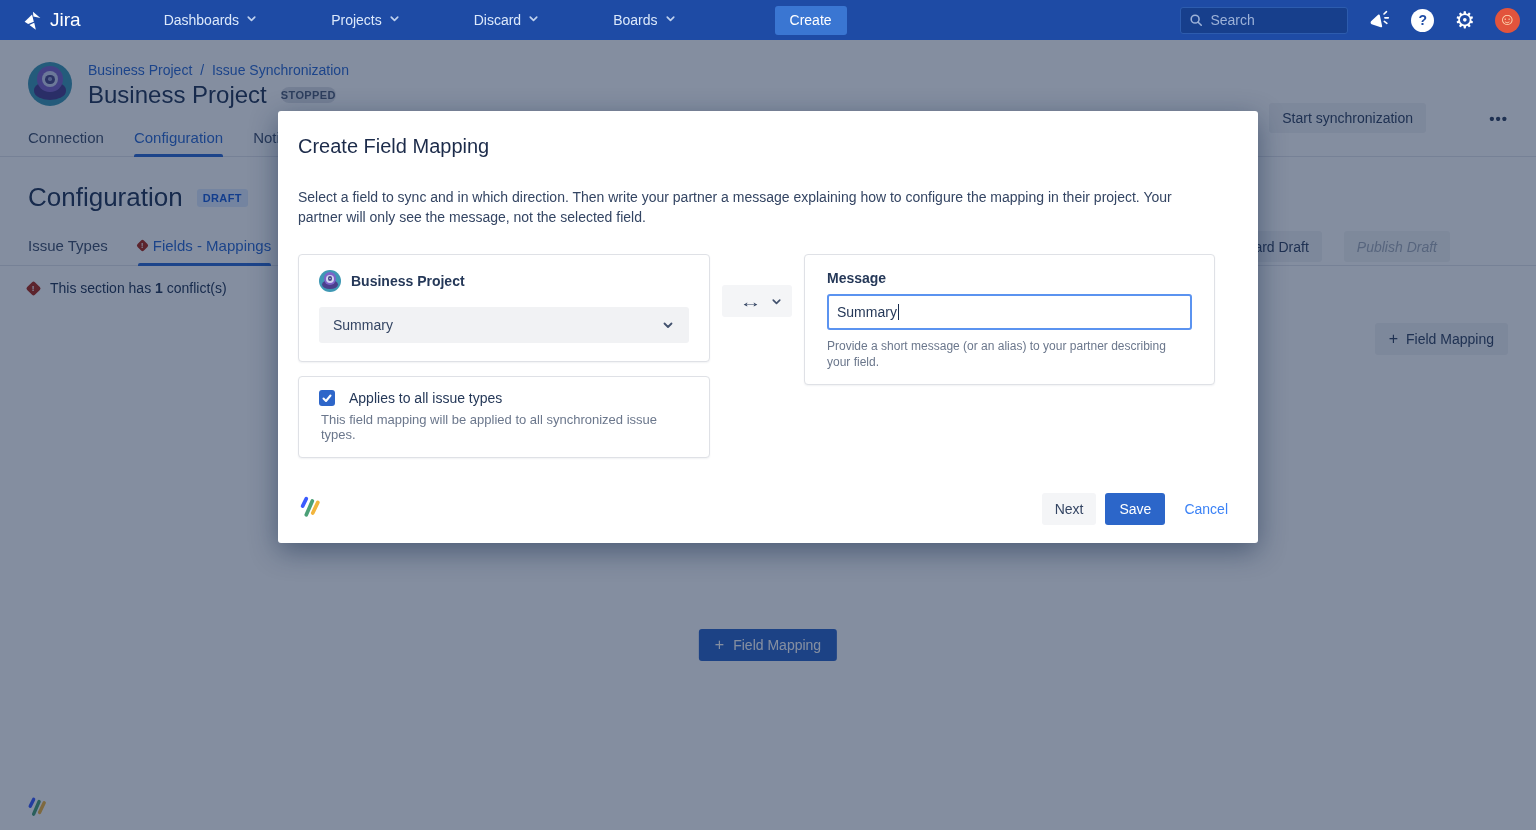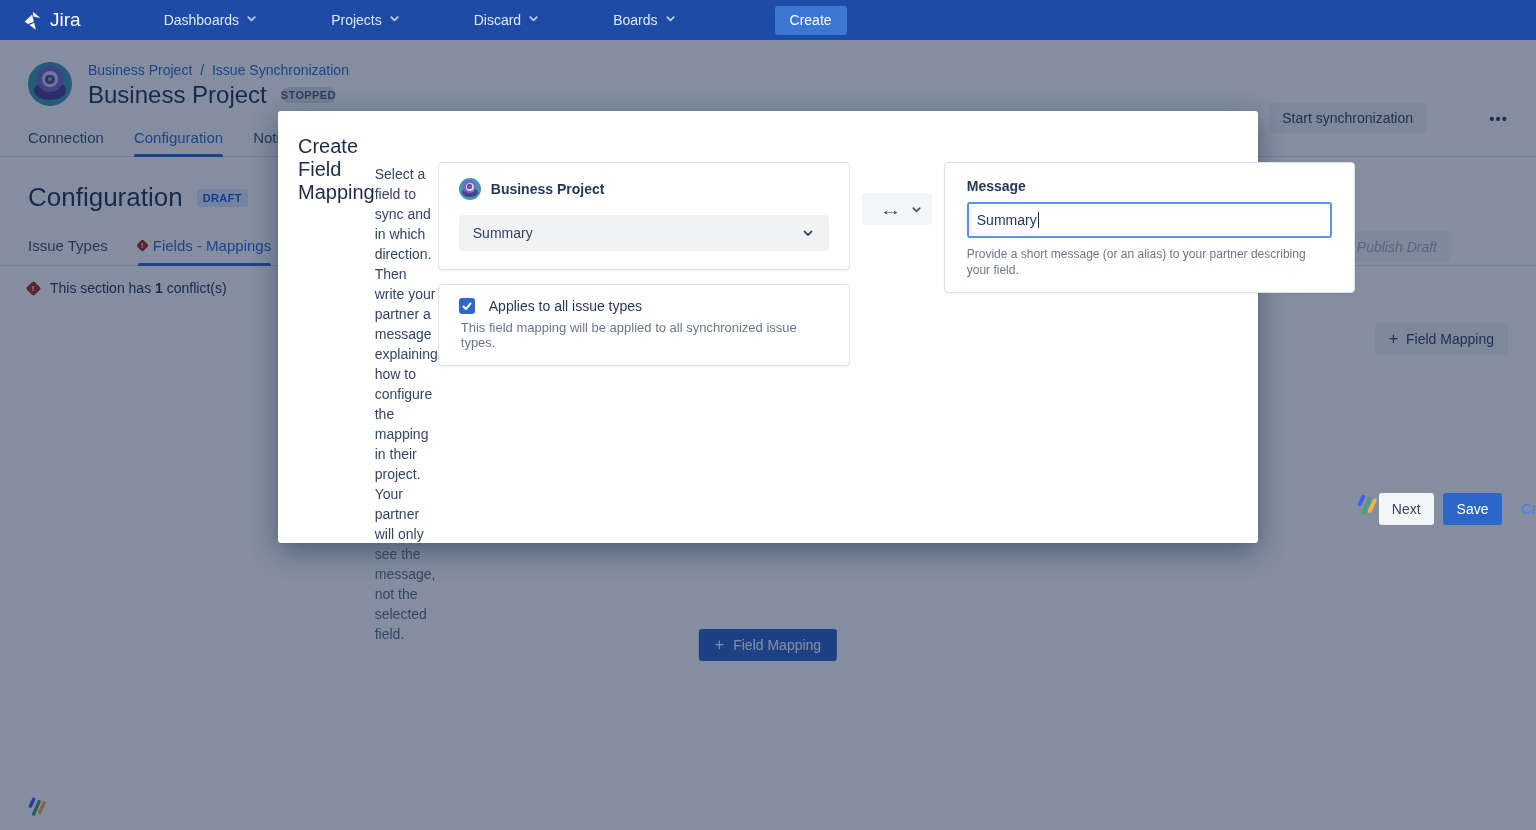--- a/index.html
+++ b/index.html
@@ -87,21 +87,21 @@
                    padding:0 16px; font-size:14px; font-family:inherit; cursor:pointer;
                    display:flex; align-items:center; gap:9px; }
 
   .corner-logo { position:absolute; left:26px; bottom:8px; }
 
   
   .overlay { position:absolute; top:40px; left:0; right:0; bottom:0;
              background:rgba(9,30,66,0.5); z-index:50; }
   .modal { position:absolute; left:278px; top:111px; width:980px; height:432px; background:#fff;
            border-radius:3px; box-shadow:0 8px 28px rgba(9,30,66,.45); z-index:60;
-           padding:24px 20px 14px; display:flex; flex-direction:row; }
+           padding:24px 20px 14px; display:flex; flex-direction:column; }
   .modal-title { font-size:20px; font-weight:500; color:#1c2b4a; }
   .modal-desc { margin-top:29px; font-size:14px; line-height:20px; color:#344563; max-width:886px; }
 
   .cards-row { display:flex; align-items:flex-start; margin-top:27px; }
   .left-col { width:412px; flex:none; }
   .card { background:#fff; border:1px solid #dfe1e6; border-radius:4px; box-shadow:0 1px 2px rgba(9,30,66,.06); }
   .src-card { padding:15px 20px 18px; }
   .src-head { display:flex; align-items:center; gap:10px; font-size:14px; font-weight:bold; color:#253858; }
   .select { margin-top:15px; height:36px; background:#f1f2f4; border-radius:3px; display:flex;
             align-items:center; padding:0 14px; font-size:14px; color:#344563; cursor:pointer; }
@@ -122,21 +122,21 @@
   .caret { display:inline-block; width:1px; height:16px; background:#172b4d; margin-left:1px; }
   .msg-help { margin-top:8px; font-size:12px; line-height:16px; color:#6b778c; }
 
   .check-card { margin-top:14px; padding:13px 20px 15px; }
   .check-row { display:flex; align-items:center; gap:14px; }
   .checkbox { width:16px; height:16px; background:#2e66c9; border-radius:3px; display:flex;
               align-items:center; justify-content:center; cursor:pointer; flex:none; }
   .check-label { font-size:14px; color:#253858; cursor:pointer; }
   .check-help { margin-top:6px; font-size:13px; color:#6b778c; padding-left:2px; }
 
-  .modal-footer { margin-top:auto; display:flex; padding-bottom:4px; }
+  .modal-footer { margin-top:auto; display:flex; align-items:center; padding-bottom:4px; }
   .footer-btns { margin-left:auto; display:flex; align-items:center; gap:9px; }
   .btn-next { background:#f4f5f7; color:#344563; border:none; border-radius:3px; height:32px;
               padding:0 13px; font-size:14px; font-family:inherit; cursor:pointer; }
   .btn-save { background:#2c66c9; color:#fff; border:none; border-radius:3px; height:32px;
               padding:0 14px; font-size:14px; font-family:inherit; cursor:pointer; }
   .btn-cancel { background:none; color:#3b82f6; border:none; height:32px; padding:0 10px;
                 font-size:14px; font-family:inherit; cursor:pointer; }
 
   
   .pavatar { position:relative; border-radius:50%; background:#3f98b4; overflow:hidden; flex:none; }
@@ -181,20 +181,42 @@
       </svg>
   </div>
   <div class="nav-item">
     <span>Boards</span>
     <svg width="13" height="13" viewBox="0 0 14 14">
         <path d="M3.5 5.5L7 9l3.5-3.5" fill="none" stroke="#dce9fb" stroke-width="1.8" stroke-linecap="round" stroke-linejoin="round"></path>
       </svg>
   </div>
   <button class="create-btn">Create</button>
 
+  <div class="nav-right">
+    <div class="search-box">
+      <svg width="14" height="14" viewBox="0 0 16 16">
+        <circle cx="7" cy="7" r="4.5" fill="none" stroke="#9db2d8" stroke-width="1.8"></circle>
+        <path d="M10.5 10.5L14 14" stroke="#9db2d8" stroke-width="1.8" stroke-linecap="round"></path>
+      </svg>
+      <input placeholder="Search" style="">
+    </div>
+    <svg class="mega" width="23" height="23" viewBox="0 0 24 24">
+      <path fill="#fff" d="M3.2 11c-1 .7-1 2.6 0 3.2l8.6 5c.9.5 1.7 0 1.7-1.1V7c0-1.1-.8-1.6-1.7-1.1L3.2 11z" transform="rotate(-12 12 12)"></path>
+      <g stroke="#fff" stroke-width="1.7" stroke-linecap="round" fill="none">
+        <path d="M16.7 5.2l2.6-2.4"></path>
+          <path d="M17.6 9.2h3.6"></path>
+          <path d="M17 13l2.7 2"></path>
+      </g>
+    </svg>
+    <div class="help-icon">
+      <span>?</span>
+    </div>
+    <span class="gear-icon">⚙</span>
+    <div class="user-avatar">☺</div>
+  </div>
 </div>
 
 <div class="page">
 
   <div class="header">
     <div class="pavatar" style="width:44px;height:44px;">
       <div class="saucer"></div>
       <div class="eye">
           <div class="eye2">
             <div class="eye3">

